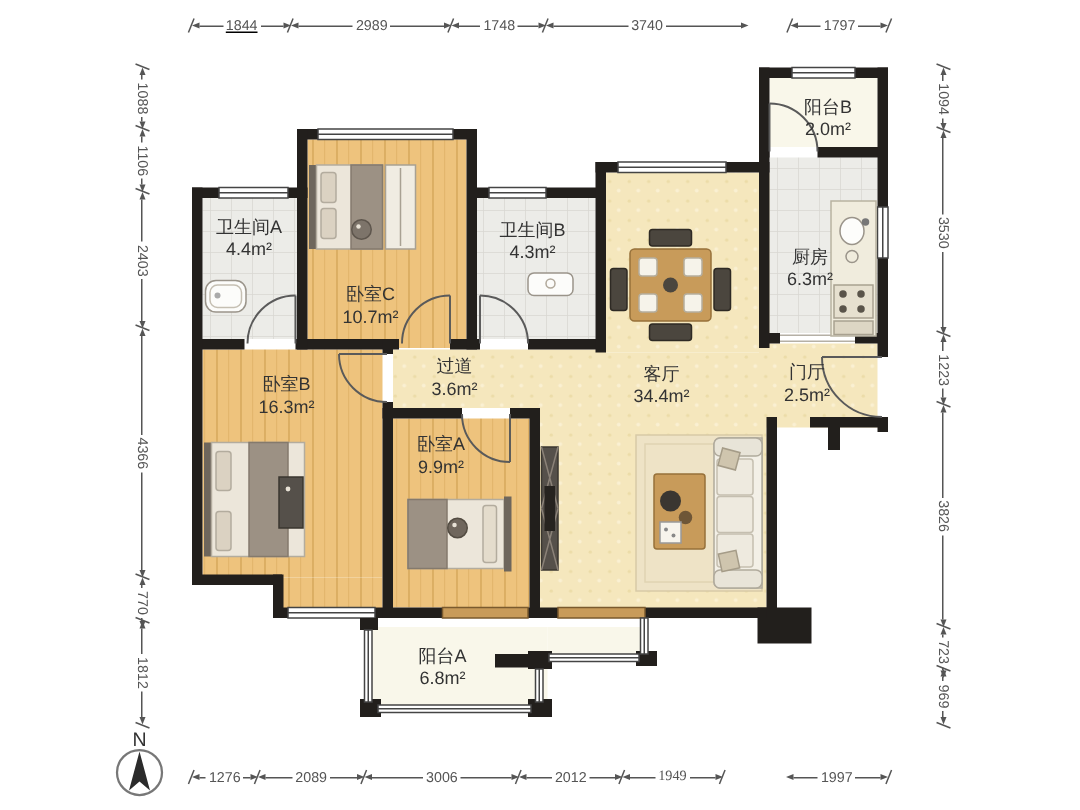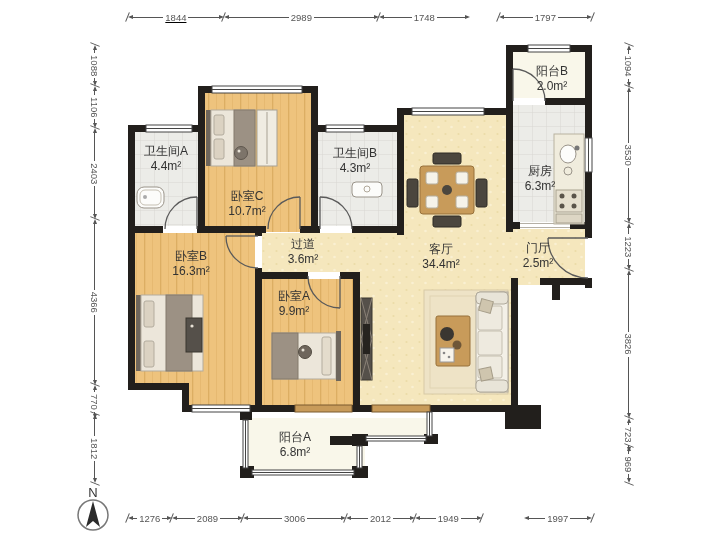--- a/index.html
+++ b/index.html
@@ -52,20 +52,27 @@
         <i class="dl"></i>
         <i class="ah ar"></i>
       </div>
       <div class="dim-seg" style="flex-grow: 1748;">
         <i class="ah al"></i>
         <i class="dl"></i>
         <b class="dv">1748</b>
         <i class="dl"></i>
         <i class="ah ar"></i>
       </div>
+      <div class="dim-seg" style="flex-grow: 3740;">
+        <i class="ah al"></i>
+        <i class="dl"></i>
+        <b class="dv">3740</b>
+        <i class="dl"></i>
+        <i class="ah ar"></i>
+      </div>
       <div class="dim-seg" style="flex-grow: 1797; margin-left: 29px;">
         <i class="ah al"></i>
         <i class="dl"></i>
         <b class="dv">1797</b>
         <i class="dl"></i>
         <i class="ah ar"></i>
       </div>
     </div>
   <div class="dim-strip" style="left:128px;top:509px;width:464px;height:18px">
       <div class="dim-seg" style="flex-grow: 1276;">
@@ -89,21 +96,21 @@
         <i class="dl"></i>
         <i class="ah ar"></i>
       </div>
       <div class="dim-seg" style="flex-grow: 2012;">
         <i class="ah al"></i>
         <i class="dl"></i>
         <b class="dv">2012</b>
         <i class="dl"></i>
         <i class="ah ar"></i>
       </div>
-      <div class="dim-seg" style="flex-grow: 1949;">
+      <div class="dim-seg" style="flex-grow: 1949; font-family: Liberation Serif, serif;">
         <i class="ah al"></i>
         <i class="dl"></i>
         <b class="dv">1949</b>
         <i class="dl"></i>
         <i class="ah ar"></i>
       </div>
       <div class="dim-seg" style="flex-grow: 1997; padding-left: 42px;">
         <i class="ah al"></i>
         <i class="dl"></i>
         <b class="dv">1997</b>

